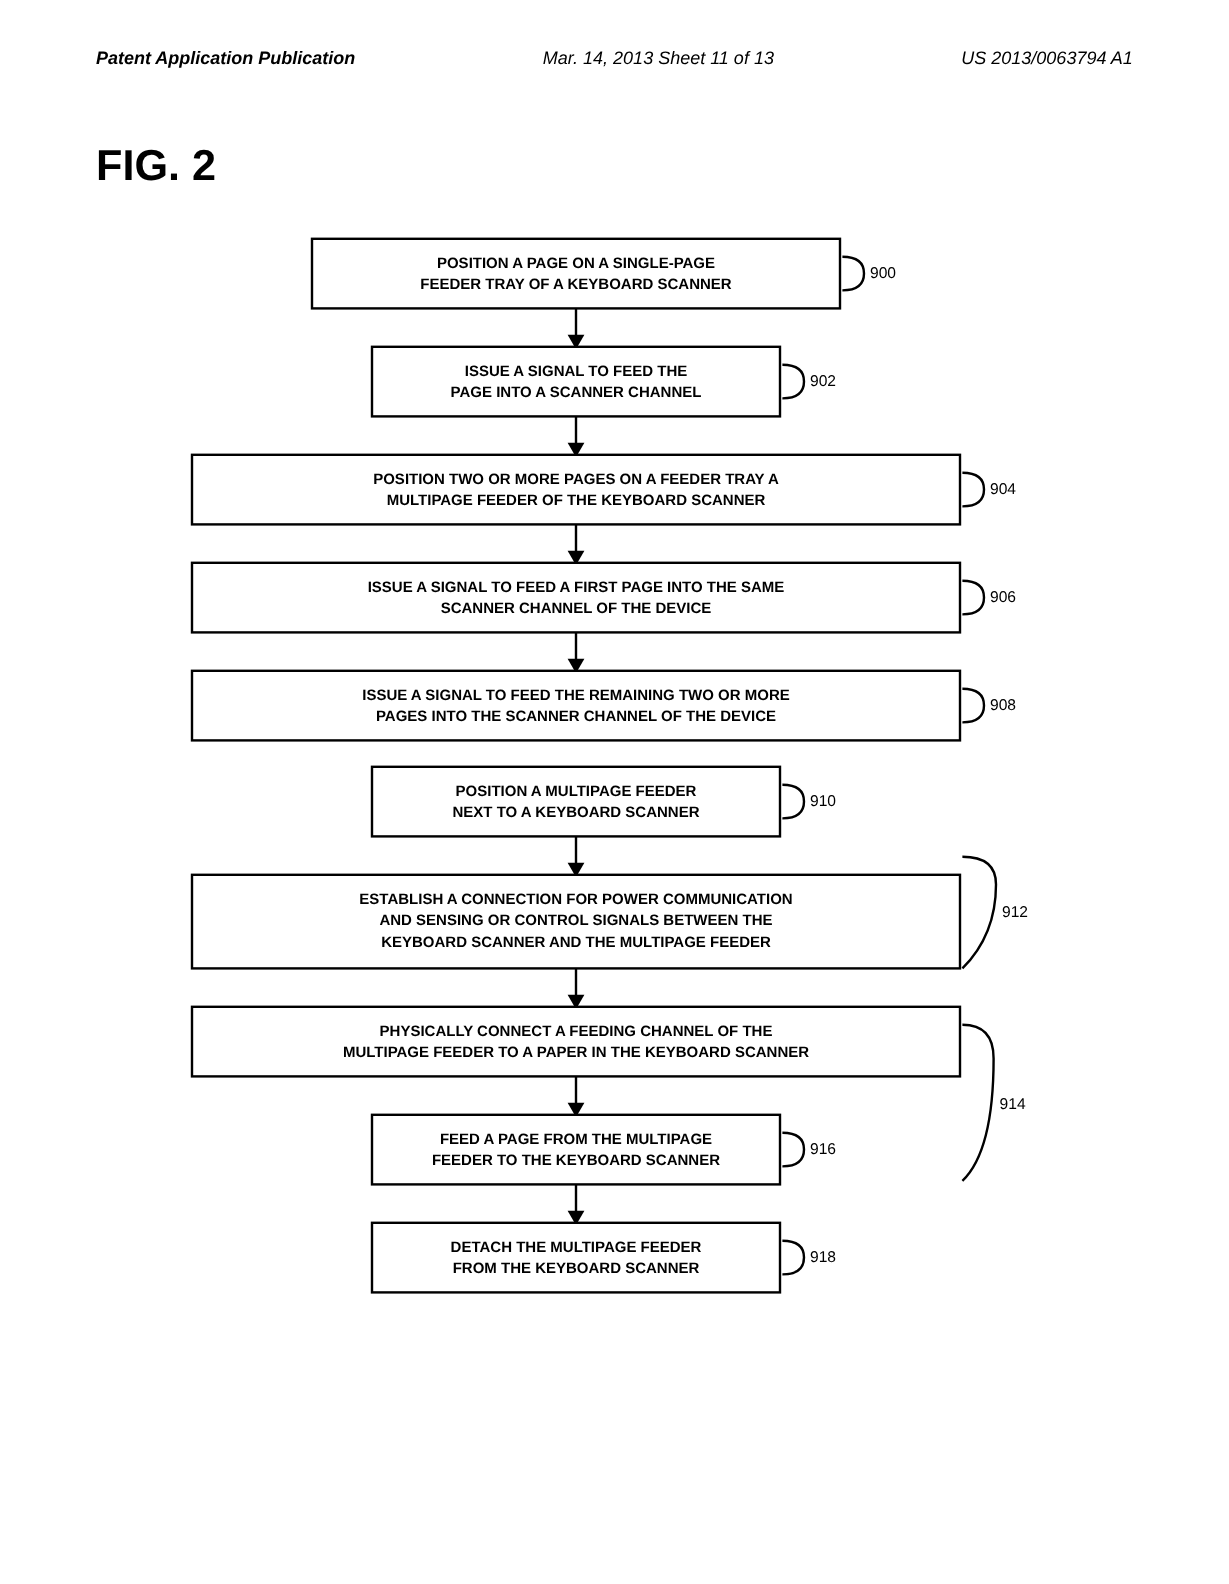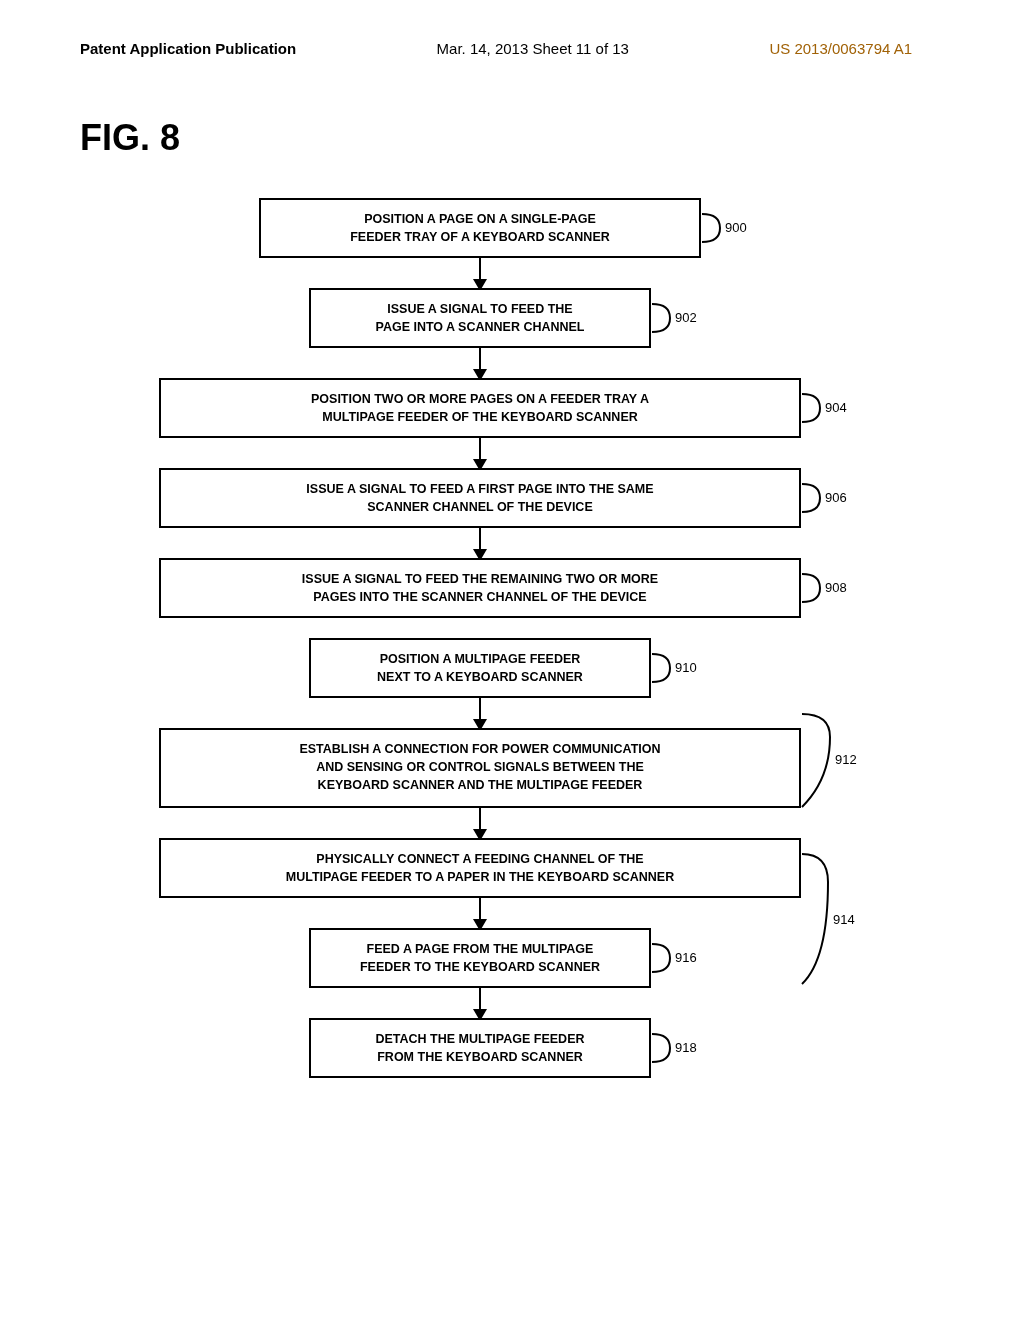--- a/index.html
+++ b/index.html
@@ -18,36 +18,37 @@
       background: #fff;
       padding: 0;
       position: relative;
     }
 
     
     .header {
       display: flex;
       justify-content: space-between;
       align-items: flex-start;
-      padding: 40px 112px 20px 80px;
+      padding: 40px 80px 20px 80px;
       border-bottom: none;
+      font-style: italic;
     }
     .header-left {
       font-size: 15px;
       font-weight: bold;
       color: #000;
     }
     .header-center {
       font-size: 15px;
       color: #000;
       text-align: right;
     }
     .header-right {
       font-size: 15px;
-      color: #a16207;
+      color: #000000;
     }
 
     
     .content {
       padding: 20px 60px 20px 80px;
     }
 
     
     .fig-title {
       font-size: 36px;
@@ -69,21 +70,21 @@
 <div class="page">
 
   <div class="header">
     <div class="header-left">Patent Application Publication</div>
     <div class="header-center">Mar. 14, 2013  Sheet 11 of 13</div>
     <div class="header-right">US 2013/0063794 A1</div>
   </div>
 
   <div class="content">
 
-    <div class="fig-title">FIG. 8</div>
+    <div class="fig-title">FIG. 2</div>
 
     <svg width="860" height="440" viewBox="0 0 860 440">
 
       <rect x="180" y="10" width="440" height="58" fill="white" stroke="black" stroke-width="2"></rect>
       <text x="400" y="34" text-anchor="middle" font-family="Arial" font-size="12.5" font-weight="bold">POSITION A PAGE ON A SINGLE-PAGE</text>
       <text x="400" y="52" text-anchor="middle" font-family="Arial" font-size="12.5" font-weight="bold">FEEDER TRAY OF A KEYBOARD SCANNER</text>
 
       <path d="M622 25 Q640 25 640 39 Q640 53 622 53" fill="none" stroke="black" stroke-width="2"></path>
       <text x="645" y="43" font-family="Arial" font-size="13">900</text>
 

